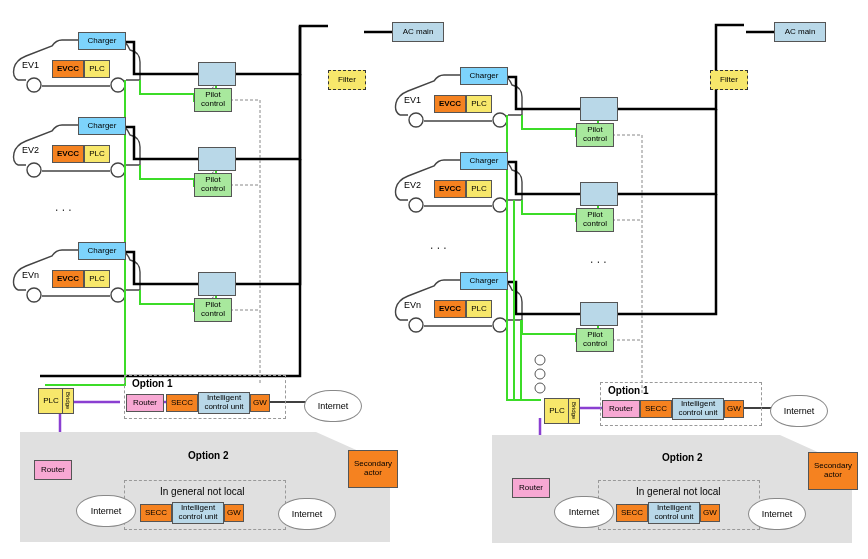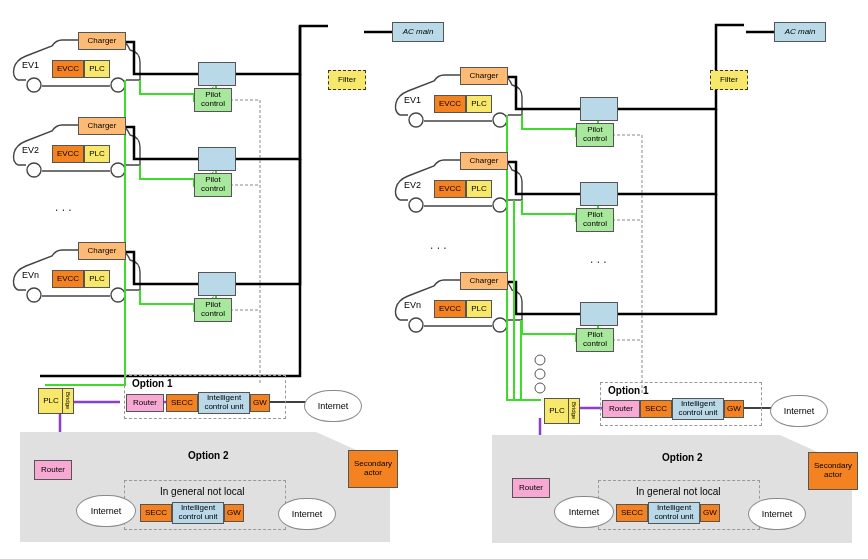--- a/index.html
+++ b/index.html
@@ -1,24 +1,24 @@
 <!DOCTYPE html>
 <html><head>
 <meta charset="utf-8">
 <style>
   body { margin:0; padding:0; font-family: Arial, sans-serif; font-size:8px; background:#fff; width:868px; height:559px; position:relative; }
   .container { position:relative; width:868px; height:559px; }
   .box { position:absolute; border:1px solid #555; display:flex; align-items:center; justify-content:center; text-align:center; line-height:1.1; }
-  .charger { background:#fdba74; }
-  .evcc { background:#f58220; }
+  .charger { background:#7dd3fc; }
+  .evcc { background:#f58220;font-weight:bold; }
   .plc { background:#f7e76b; }
   .switch { background:#b9d8e8; width:36px; height:22px; }
   .pilot { background:#a8e89d; width:36px; height:22px; }
   .filter { background:#f7e76b; border:1px dashed #333; width:36px; height:18px;margin-top:48px; }
-  .acmain { background:#b9d8e8; width:50px; height:18px;font-style:italic; }
+  .acmain { background:#b9d8e8; width:50px; height:18px; }
   .router { background:#f7a8d3; }
   .secc { background:#f58220; }
   .icu { background:#b9d8e8; }
   .gw { background:#f58220; }
   .secact { background:#f58220; }
   .label { position:absolute; font-size:9px; }
   .ellipsis { position:absolute; font-size:12px; color:#333; }
   .optbox { position:absolute; border:1px dashed #999; }
   .opttext { position:absolute; font-size:10px; font-weight:bold; }
   .gray-area { position:absolute; background:#e0e0e0; }

